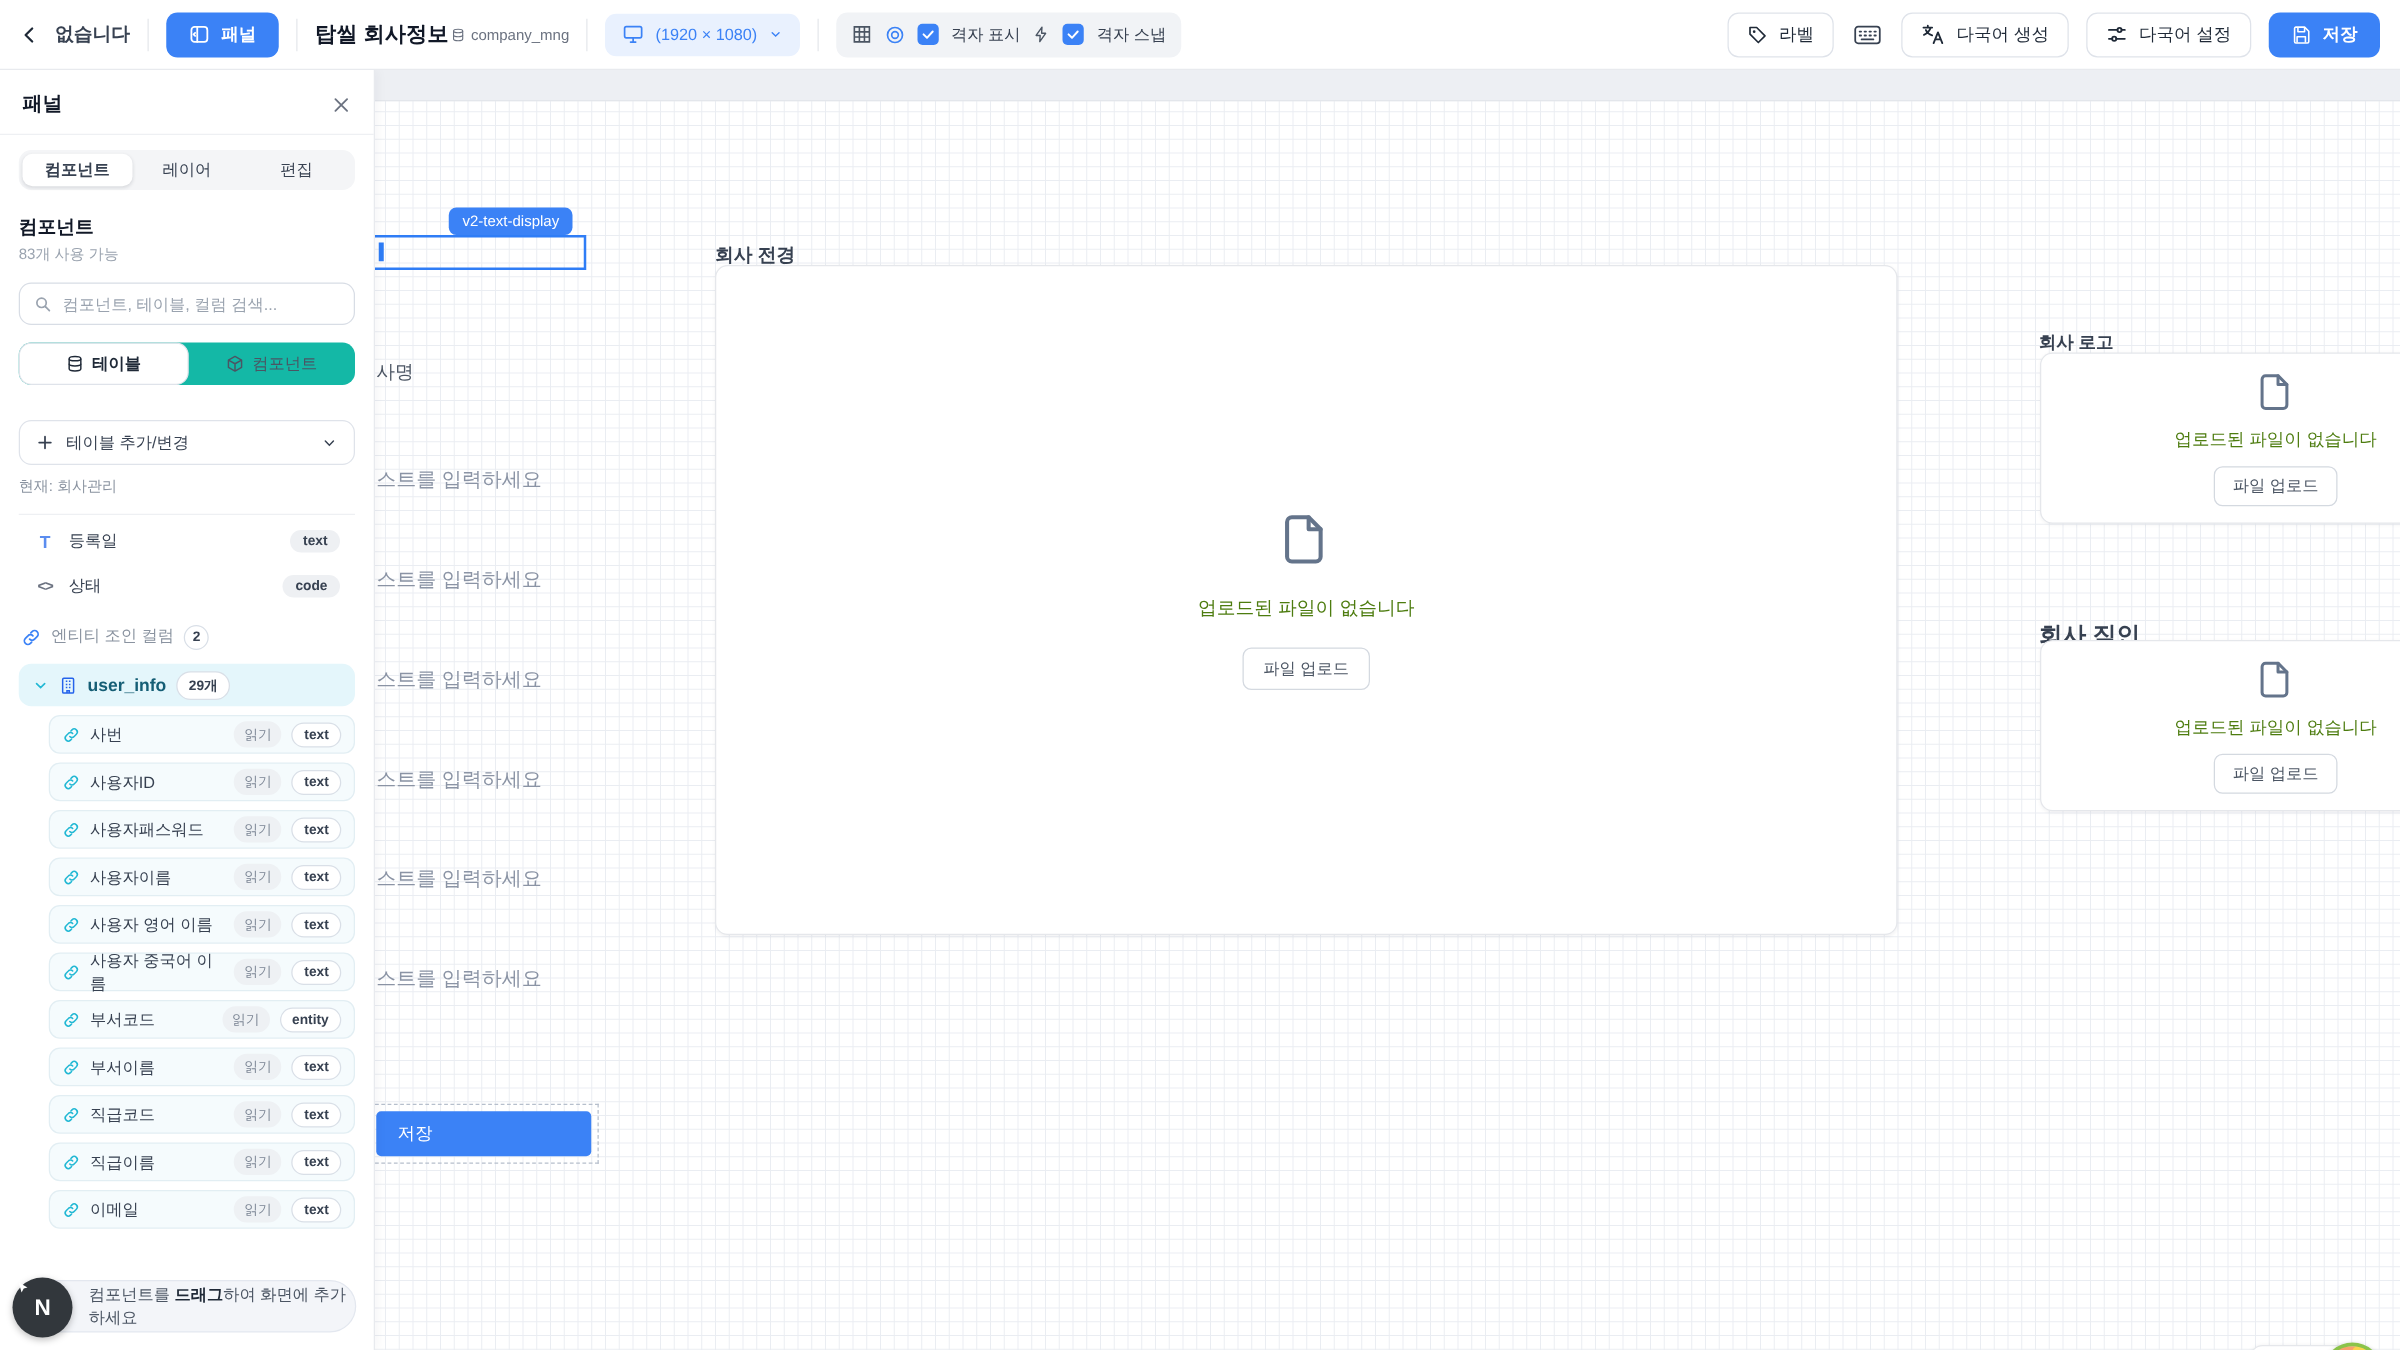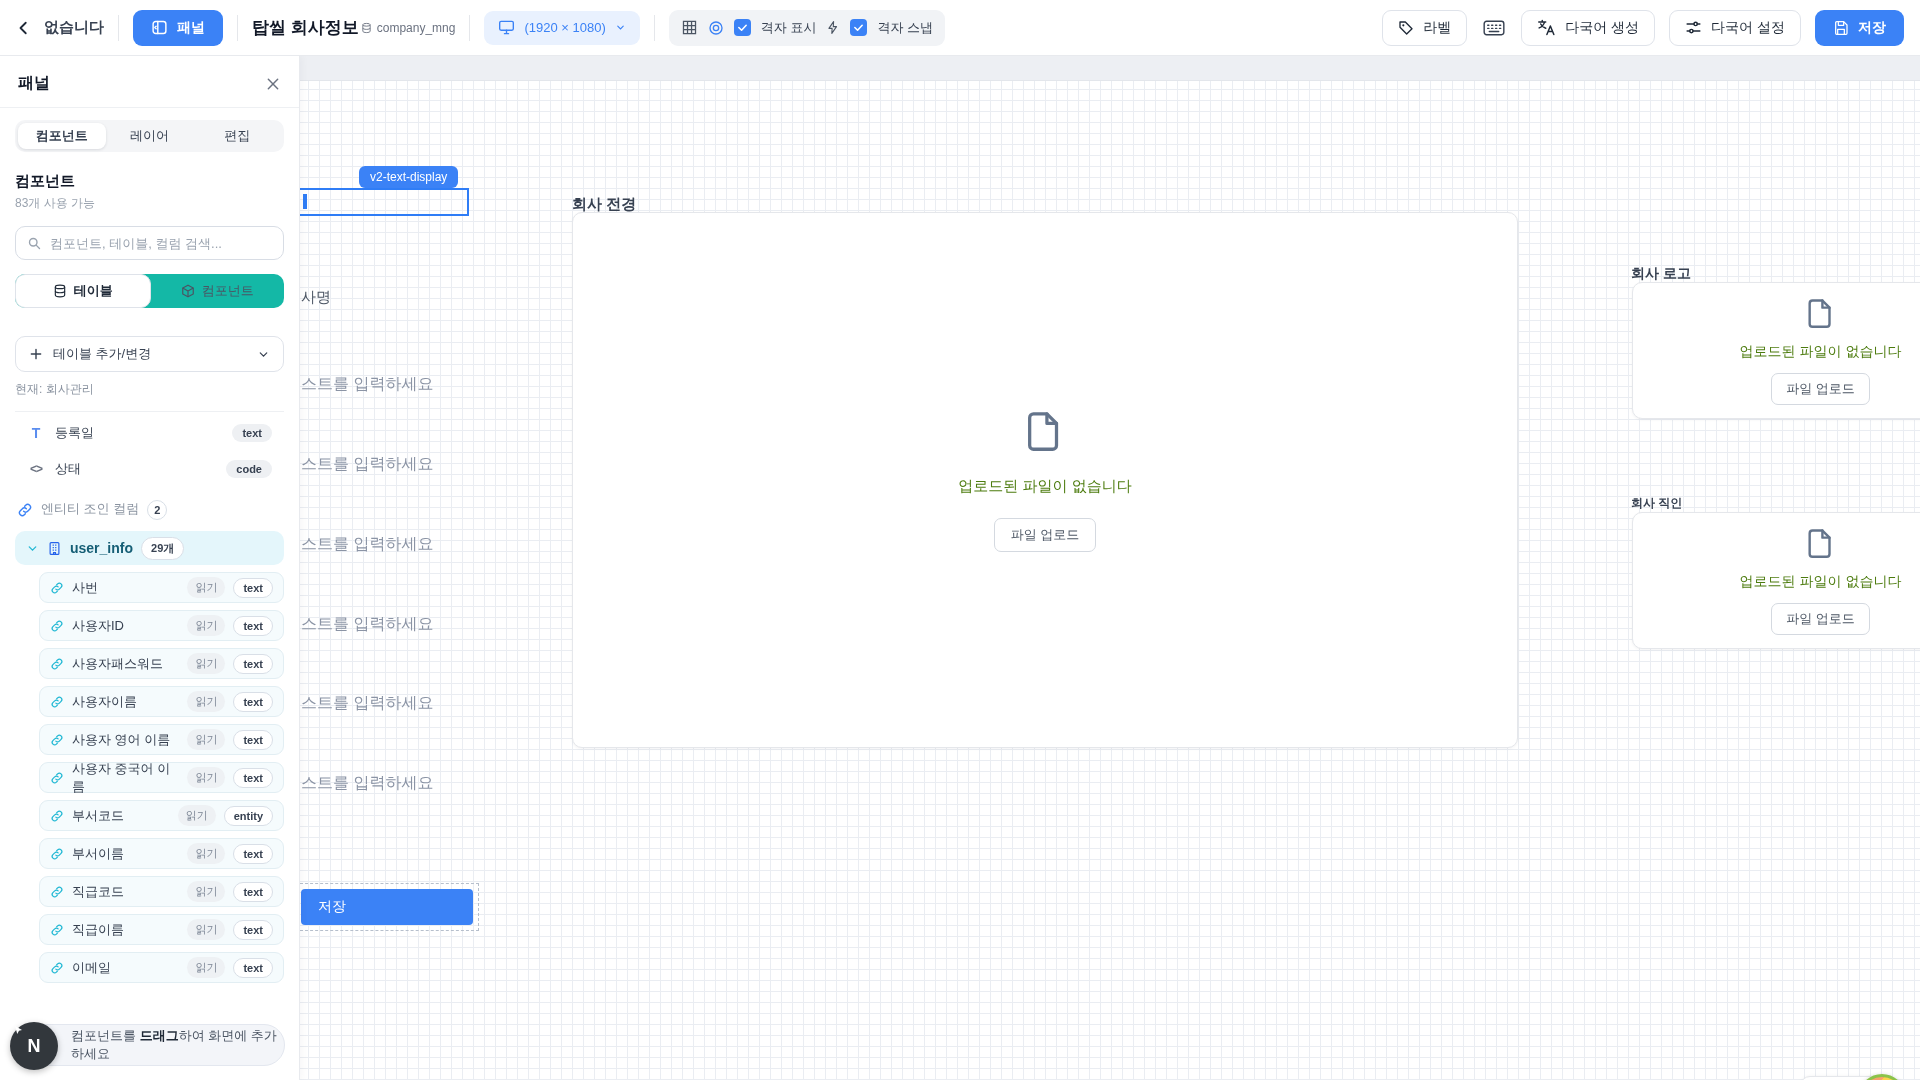--- a/index.html
+++ b/index.html
@@ -158,21 +158,21 @@
       <span class="ico doc-icon">
         <svg width="34" height="34" viewBox="0 0 24 24" fill="none" stroke="currentColor" stroke-width="1.7" stroke-linejoin="round" stroke-linecap="round">
             <path d="M6 2.5h7l5 5V19a2 2 0 0 1-2 2H6a2 2 0 0 1-2-2V4.5a2 2 0 0 1 2-2z"></path>
             <path d="M13 2.5v5h5"></path>
           </svg>
       </span>
       <div class="upload-empty" style="font-size:14px;">업로드된 파일이 없습니다</div>
       <button class="upload-btn" style="padding:6px 14px;">파일 업로드</button>
     </div>
 
-    <div class="cv-el cv-label" style="left:1631px; top:439px; font-weight:bold; color:#374151; font-size:12px;">회사 직인</div>
+    <div class="cv-el cv-label" style="left:1631px; top:439px; font-weight:bold; color:#374151; font-size:19px;">회사 직인</div>
     <div class="cv-el upload-card" style="left:1632px; top:456px; width:377px; height:137px; gap:12px;">
       <span class="ico doc-icon">
         <svg width="34" height="34" viewBox="0 0 24 24" fill="none" stroke="currentColor" stroke-width="1.7" stroke-linejoin="round" stroke-linecap="round">
             <path d="M6 2.5h7l5 5V19a2 2 0 0 1-2 2H6a2 2 0 0 1-2-2V4.5a2 2 0 0 1 2-2z"></path>
             <path d="M13 2.5v5h5"></path>
           </svg>
       </span>
       <div class="upload-empty" style="font-size:14px;">업로드된 파일이 없습니다</div>
       <button class="upload-btn" style="padding:6px 14px;">파일 업로드</button>
     </div>

